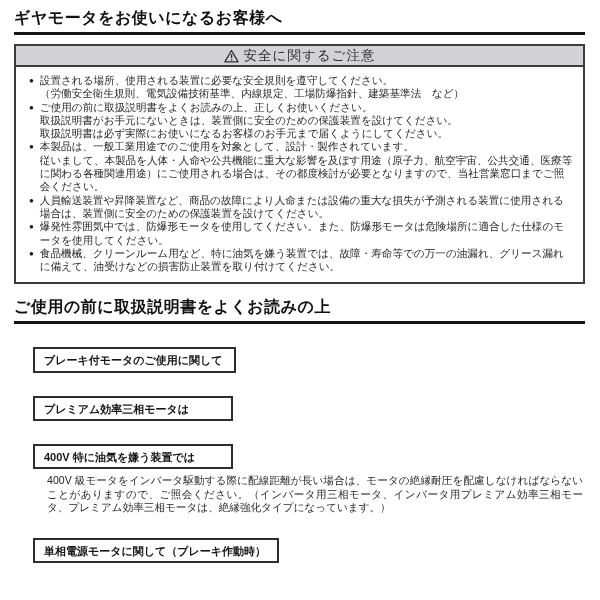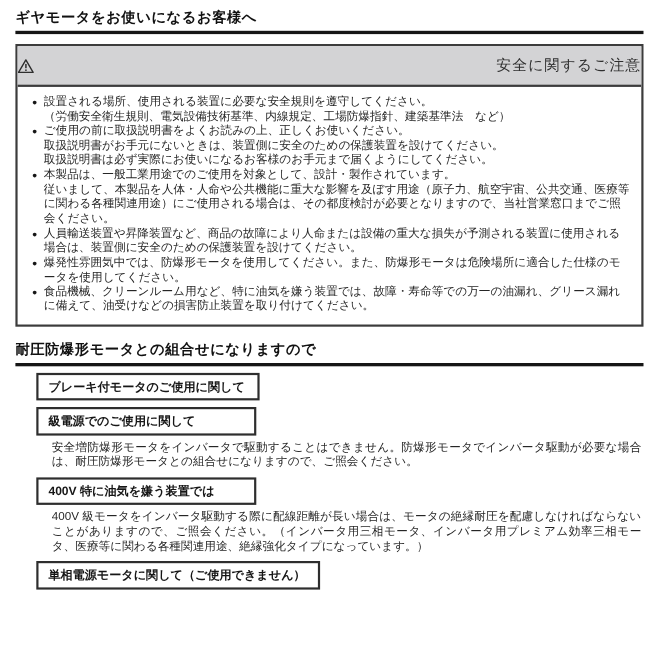--- a/index.html
+++ b/index.html
@@ -7,43 +7,43 @@
     width: 600px; height: 600px;
     background: #ffffff;
     font-family: "Liberation Sans", "DejaVu Sans", sans-serif;
     color: #1c1c1c;
     overflow: hidden;
   }
   .page { padding: 8px 15px 0 14px; width: 600px; }
 
   
   .section-title {
-    font-size: 13px;
+    font-size: 16px;
     font-weight: bold;
     letter-spacing: 0.5px;
     color: #111;
     padding-bottom: 4px;
     border-bottom: 3px solid #161616;
     line-height: 1.25;
   }
   .section-title.second { margin-top: 13px; }
 
   
   .safety-box {
     margin-top: 9px;
     border: 2px solid #3c3c3c;
     background: #fff;
   }
   .safety-header {
     background: #d3d3d5;
     border-bottom: 2px solid #3c3c3c;
-    height: 37px;
+    height: 21px;
     display: flex;
     align-items: center;
-    justify-content: space-between;
+    justify-content: center;
     gap: 5px;
     font-size: 13.5px;
     color: #2e2e2e;
     letter-spacing: 1px;
   }
   .warn-icon { width: 15px; height: 14px; display: inline-block; flex: 0 0 auto; }
 
   .safety-list {
     list-style: none;
     padding: 7px 10px 9px 13px;
@@ -58,21 +58,21 @@
   .bullet {
     flex: 0 0 auto;
     font-size: 8px;
     line-height: 13.3px;
     margin-right: 6px;
     color: #161616;
   }
   .bullet-text { white-space: pre-line; flex: 1 1 auto; }
 
   
-  .subsection { margin-top: 6px; }
+  .subsection { margin-top: 23px; }
   .sub-label-box {
     display: inline-block;
     margin-left: 19px;
     border: 2px solid #2e2e2e;
     padding: 4px 11px 3px 9px;
     min-width: 200px;
     font-size: 11px;
     font-weight: bold;
     color: #161616;
     background: #fff;
@@ -136,37 +136,36 @@
           <span class="bullet-text">爆発性雰囲気中では、防爆形モータを使用してください。また、防爆形モータは危険場所に適合した仕様のモータを使用してください。</span>
         </li>
 
         <li>
           <span class="bullet">●</span>
           <span class="bullet-text">食品機械、クリーンルーム用など、特に油気を嫌う装置では、故障・寿命等での万一の油漏れ、グリース漏れに備えて、油受けなどの損害防止装置を取り付けてください。</span>
         </li>
       </ul>
   </div>
 
-  <h2 class="section-title second">耐圧防爆形モータとの組合せになりますので</h2>
+  <h2 class="section-title second">ご使用の前に取扱説明書をよくお読みの上</h2>
 
   <div>
 
       <div class="subsection">
         <div class="sub-label-box">ブレーキ付モータのご使用に関して</div>
       </div>
 
       <div class="subsection">
-        <div class="sub-label-box">級電源でのご使用に関して</div>
-        <p class="sub-body">安全増防爆形モータをインバータで駆動することはできません。防爆形モータでインバータ駆動が必要な場合は、耐圧防爆形モータとの組合せになりますので、ご照会ください。</p>
+        <div class="sub-label-box">プレミアム効率三相モータは</div>
       </div>
 
       <div class="subsection">
         <div class="sub-label-box">400V 特に油気を嫌う装置では</div>
-        <p class="sub-body">400V 級モータをインバータ駆動する際に配線距離が長い場合は、モータの絶縁耐圧を配慮しなければならないことがありますので、ご照会ください。（インバータ用三相モータ、インバータ用プレミアム効率三相モータ、医療等に関わる各種関連用途、絶縁強化タイプになっています。）</p>
+        <p class="sub-body">400V 級モータをインバータ駆動する際に配線距離が長い場合は、モータの絶縁耐圧を配慮しなければならないことがありますので、ご照会ください。（インバータ用三相モータ、インバータ用プレミアム効率三相モータ、プレミアム効率三相モータは、絶縁強化タイプになっています。）</p>
       </div>
 
       <div class="subsection">
-        <div class="sub-label-box">単相電源モータに関して（ご使用できません）</div>
+        <div class="sub-label-box">単相電源モータに関して（ブレーキ作動時）</div>
         
       </div>
     </div>
 
 </div>
 
 </body></html>

